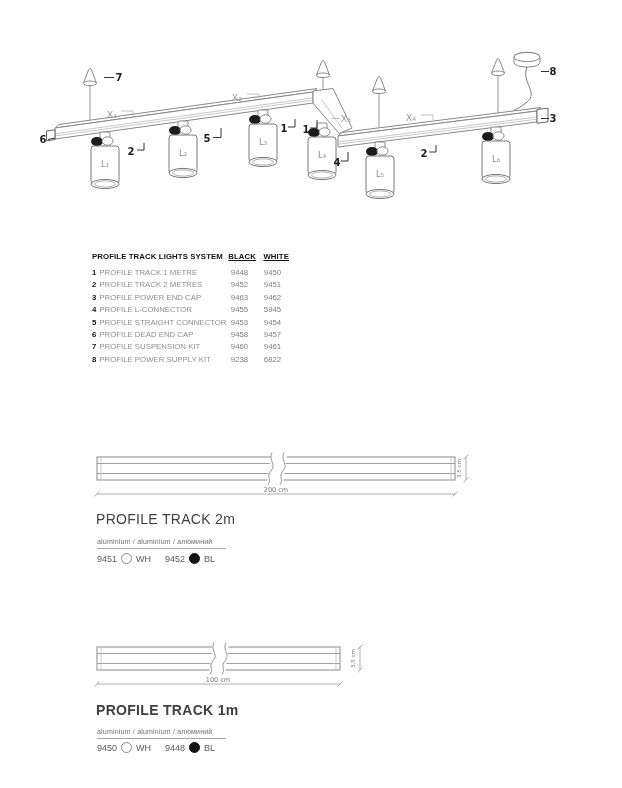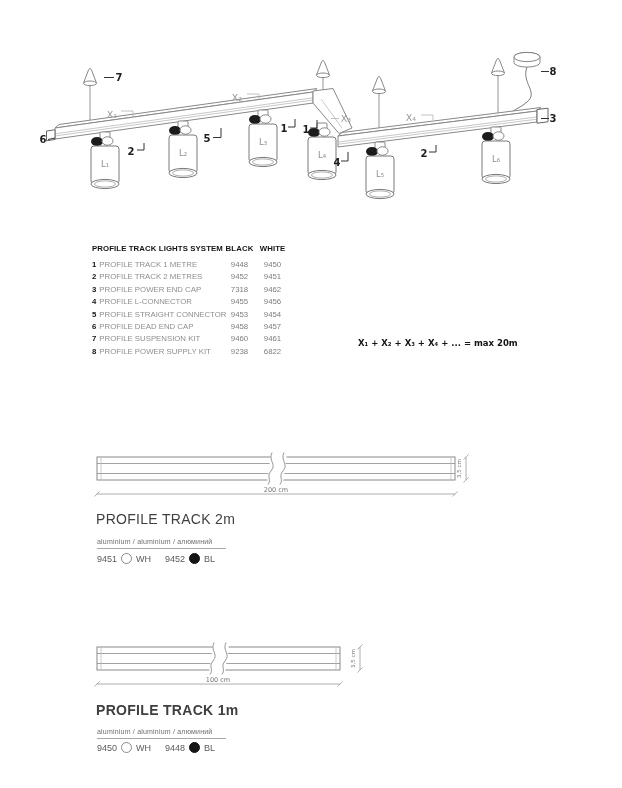--- a/index.html
+++ b/index.html
@@ -7,24 +7,24 @@
         font-family:"Liberation Sans",sans-serif;}
   svg{position:absolute;left:0;overflow:visible;}
   svg text{font-family:"DejaVu Sans",sans-serif;}
   .callout{font-weight:bold;font-size:10px;fill:#1d1d1d;}
   .seglabel{font-size:9.5px;fill:#9b9b9b;}
   .lamplabel{font-size:8.5px;fill:#8f8f8f;}
   .dimtext{font-size:6.5px;fill:#767676;}
   .dimtext-v{font-size:5.5px;fill:#767676;}
 
   
-  .ptable{position:absolute;left:92px;top:244px;}
+  .ptable{position:absolute;left:92px;top:252px;}
   .thead,.trow{display:grid;grid-template-columns:131px 33px 33px;white-space:nowrap;}
   .thead{font-weight:bold;font-size:7.8px;color:#141414;letter-spacing:.1px;margin-bottom:6px;}
-  .thead .t-col{text-align:center;}
+  .thead .t-col{text-align:right;text-decoration:underline;}
   .trow{font-size:7.8px;line-height:12.4px;}
   .t-num{font-weight:bold;color:#141414;margin-right:3px;}
   .t-name{color:#8e8e8e;}
   .t-code{color:#7d7d7d;text-align:center;}
 
   
   .formulas{position:absolute;left:358px;top:336px;font-family:"DejaVu Sans",sans-serif;
             font-weight:bold;font-size:8.5px;line-height:15.5px;color:#141414;white-space:nowrap;}
 
   
@@ -167,27 +167,27 @@
       <span class="t-code">9448</span>
       <span class="t-code">9450</span>
     </div>
     <div class="trow">
       <span><span class="t-num">2</span><span class="t-name">PROFILE TRACK 2 METRES</span></span>
       <span class="t-code">9452</span>
       <span class="t-code">9451</span>
     </div>
     <div class="trow">
       <span><span class="t-num">3</span><span class="t-name">PROFILE POWER END CAP</span></span>
-      <span class="t-code">7318</span>
+      <span class="t-code">9463</span>
       <span class="t-code">9462</span>
     </div>
     <div class="trow">
       <span><span class="t-num">4</span><span class="t-name">PROFILE L-CONNECTOR</span></span>
       <span class="t-code">9455</span>
-      <span class="t-code">9456</span>
+      <span class="t-code">5945</span>
     </div>
     <div class="trow">
       <span><span class="t-num">5</span><span class="t-name">PROFILE STRAIGHT CONNECTOR</span></span>
       <span class="t-code">9453</span>
       <span class="t-code">9454</span>
     </div>
     <div class="trow">
       <span><span class="t-num">6</span><span class="t-name">PROFILE DEAD END CAP</span></span>
       <span class="t-code">9458</span>
       <span class="t-code">9457</span>
@@ -198,21 +198,20 @@
       <span class="t-code">9461</span>
     </div>
     <div class="trow">
       <span><span class="t-num">8</span><span class="t-name">PROFILE POWER SUPPLY KIT</span></span>
       <span class="t-code">9238</span>
       <span class="t-code">6822</span>
     </div>
   </div>
 
   <div class="formulas">
-    <div>X₁ + X₂ + X₃ + X₄ + ... = max 20m</div>
   </div>
 
   <svg style="top:448px;" width="622" height="62" viewBox="0 0 622 62">
     <g>
       <rect x="97" y="9" width="358" height="23" fill="#fff" stroke="#8a8a8a" stroke-width="1"></rect>
       <line x1="97" y1="15.5" x2="455" y2="15.5" stroke="#8a8a8a" stroke-width="0.8"></line>
       <line x1="97" y1="25.5" x2="455" y2="25.5" stroke="#8a8a8a" stroke-width="0.8"></line>
       <line x1="101" y1="9" x2="101" y2="32" stroke="#b5b5b5" stroke-width="0.7"></line>
       <line x1="451" y1="9" x2="451" y2="32" stroke="#b5b5b5" stroke-width="0.7"></line>
       <polygon points="271,5.5 287,5.5 283,35.5 267,35.5" fill="#fff"></polygon>

